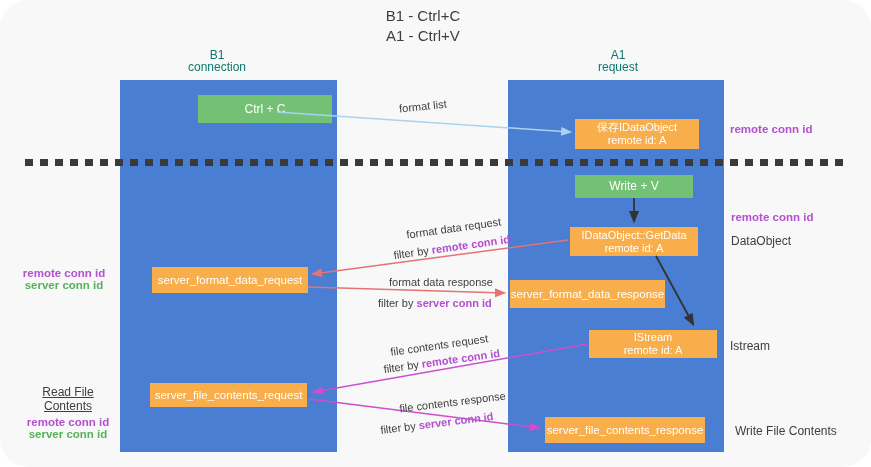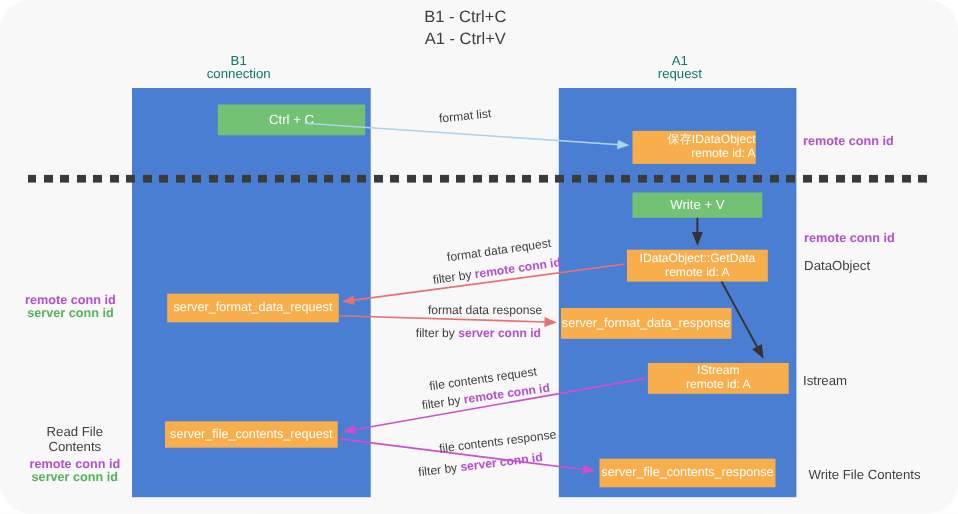--- a/index.html
+++ b/index.html
@@ -23,21 +23,21 @@
   #col-right{left:508px;width:216px;}
   
   .dashes{position:absolute;left:25px;top:159px;width:821px;height:7px;z-index:3;
           background:repeating-linear-gradient(90deg,#3a3a3a 0 8px,transparent 8px 15px);}
   
   .node{position:absolute;z-index:4;color:#fff;text-align:center;font-size:11.5px;
         display:flex;flex-direction:column;justify-content:center;line-height:13px;}
   .green{background:var(--green,#72c175);}
   .orange{background:var(--orange,#f8ae4a);}
   #nd-ctrlc{left:160px;top:95px;width:134px;height:28px;font-size:12px;margin-left:38px;}
-  #nd-save{left:575px;top:119px;width:112px;height:30px;font-size:11px;align-items:flex-end;}
+  #nd-save{left:575px;top:119px;width:124px;height:30px;font-size:11px;}
   #nd-ctrlv{left:575px;top:175px;width:118px;height:23px;font-size:12px;}
   #nd-getdata{left:570px;top:227px;width:128px;height:29px;font-size:11px;}
   #nd-fmt-req{left:152px;top:267px;width:156px;height:26px;}
   #nd-fmt-resp{left:510px;top:280px;width:155px;height:28px;}
   #nd-istream{left:589px;top:330px;width:128px;height:28px;font-size:11px;}
   #nd-file-req{left:150px;top:383px;width:157px;height:24px;}
   #nd-file-resp{left:545px;top:417px;width:160px;height:26px;}
   
   .lab{position:absolute;z-index:6;font-size:11px;white-space:nowrap;color:#3e3e3e;}
   .purple{color:var(--purple,#b44fd0);font-weight:bold;}
@@ -57,21 +57,21 @@
   
   #rl-rci-top{left:730px;top:123px;font-size:11.5px;}
   #rl-rci-mid{left:731px;top:211px;font-size:11.5px;}
   #rl-dataobject{left:731px;top:234px;font-size:12px;}
   #rl-istream{left:730px;top:339px;font-size:12px;}
   #rl-write{left:735px;top:424px;font-size:12px;}
   
   .lgroup{position:absolute;z-index:6;text-align:center;font-size:11.5px;line-height:12px;}
   #lg-top{left:18px;top:267px;width:92px;}
   #lg-bottom{left:18px;top:385px;width:100px;}
-  #lg-bottom .plain{font-size:12px;line-height:14px;margin-bottom:3px;}
+  #lg-bottom .plain{font-size:12px;line-height:14px;margin-bottom:3px;text-decoration:underline;}
   
   svg.arrows{position:absolute;left:0;top:0;z-index:5;pointer-events:none;}
   .a-blue{stroke:var(--arrow-blue,#a9d3ee);stroke-width:1.5;}
   .a-black{stroke:#333;stroke-width:1.8;}
   .a-red{stroke:var(--arrow-red,#e57373);stroke-width:1.5;}
   .a-mag{stroke:var(--arrow-magenta,#cd4fcd);stroke-width:1.5;}
 </style>
 </head>
 <body>
 

